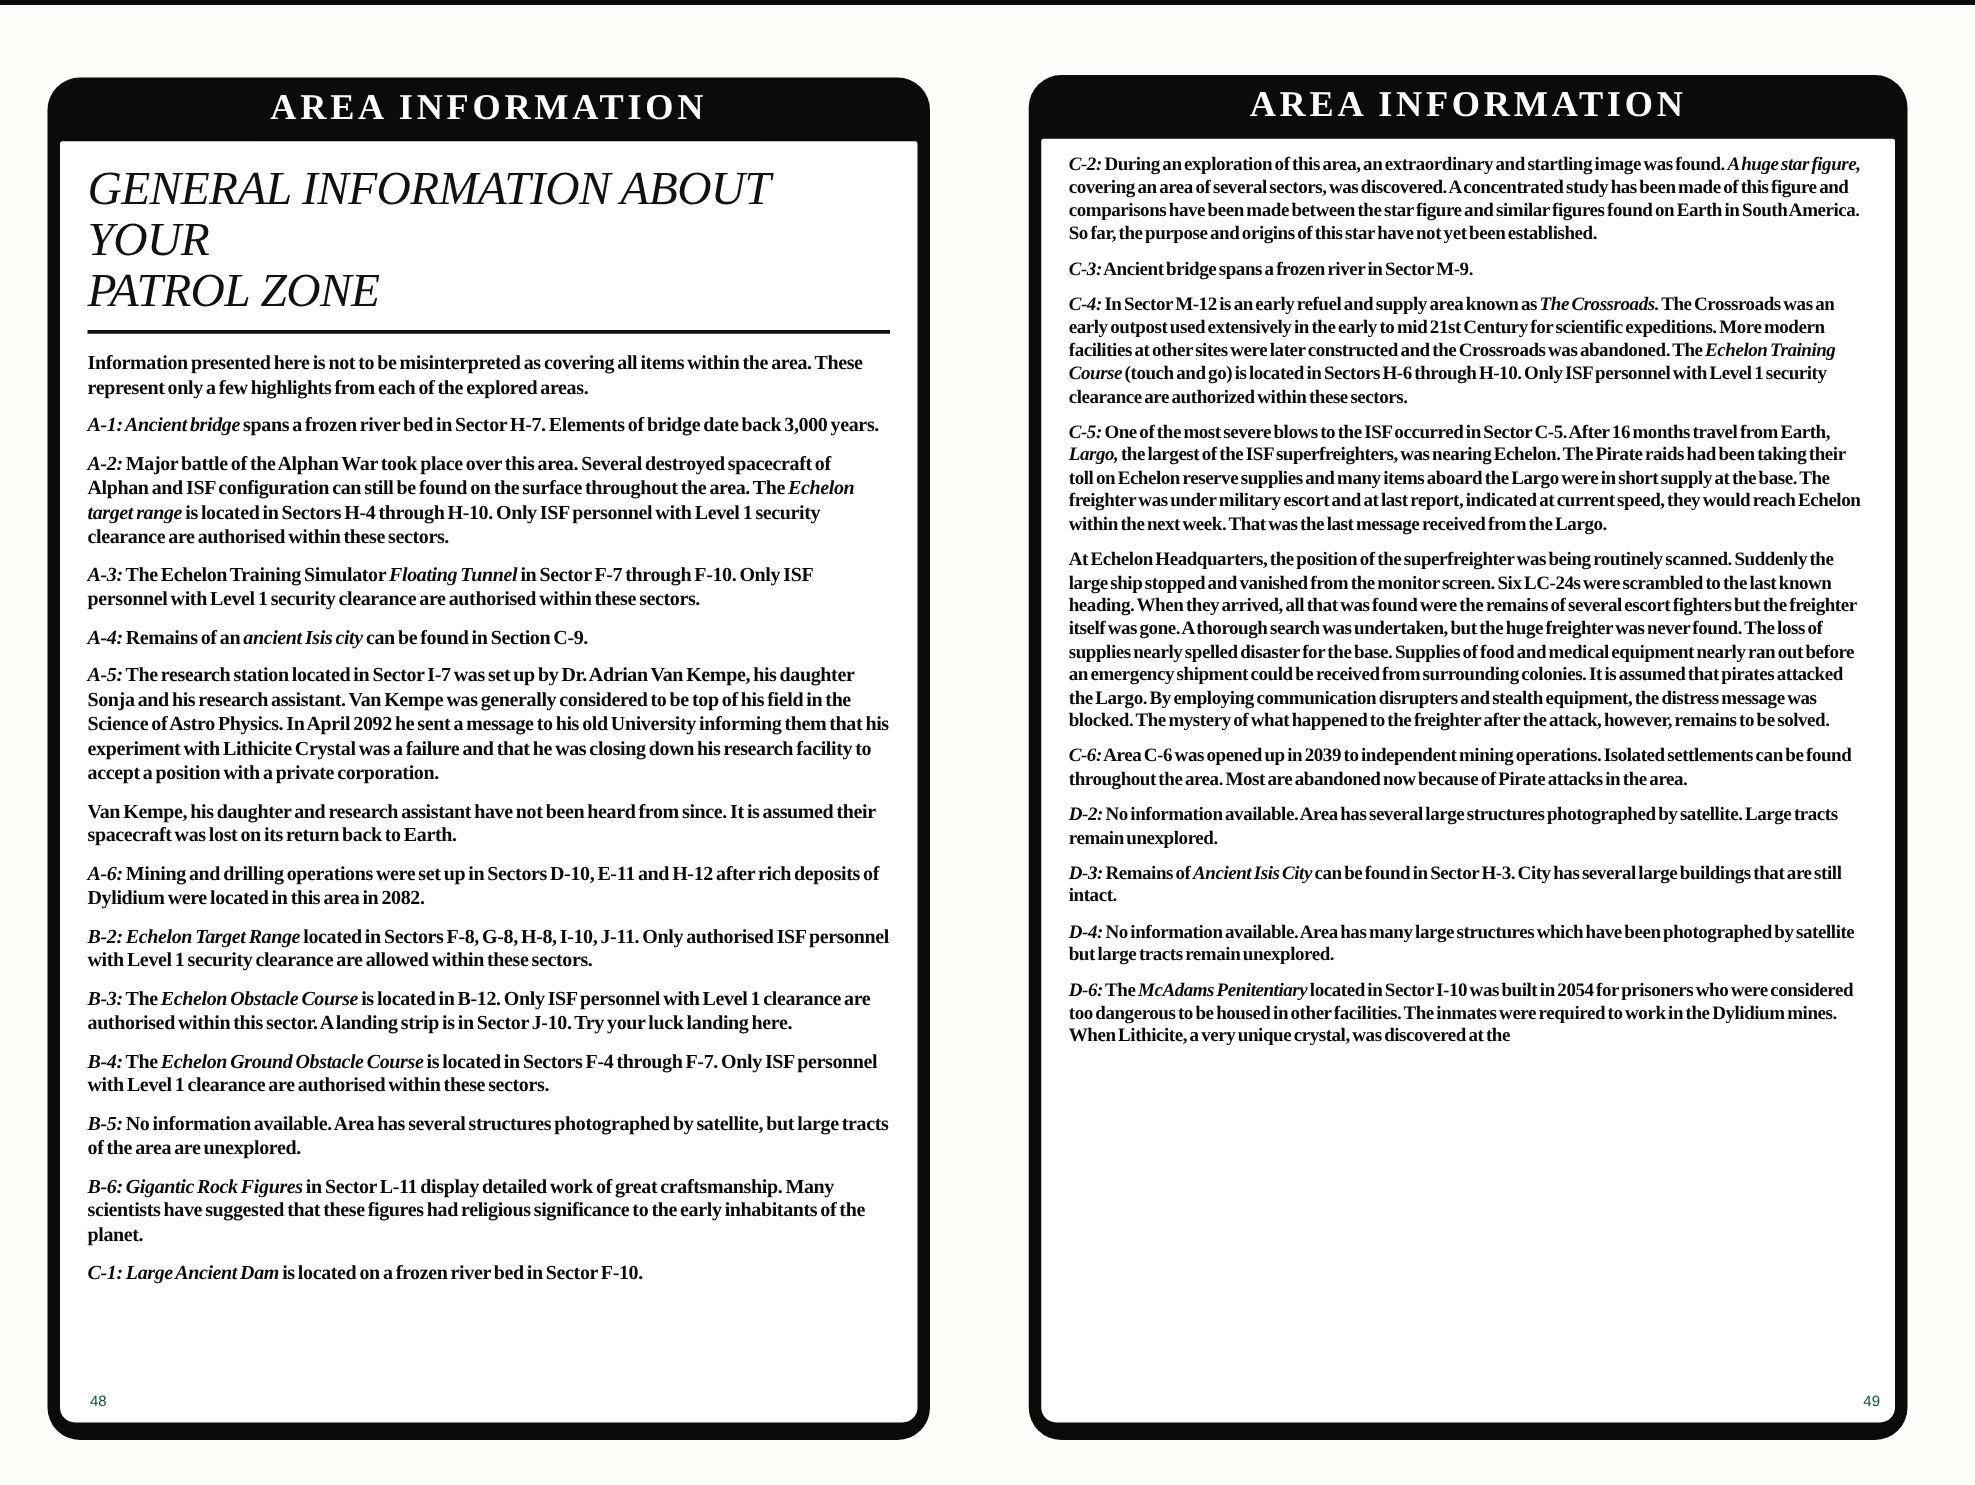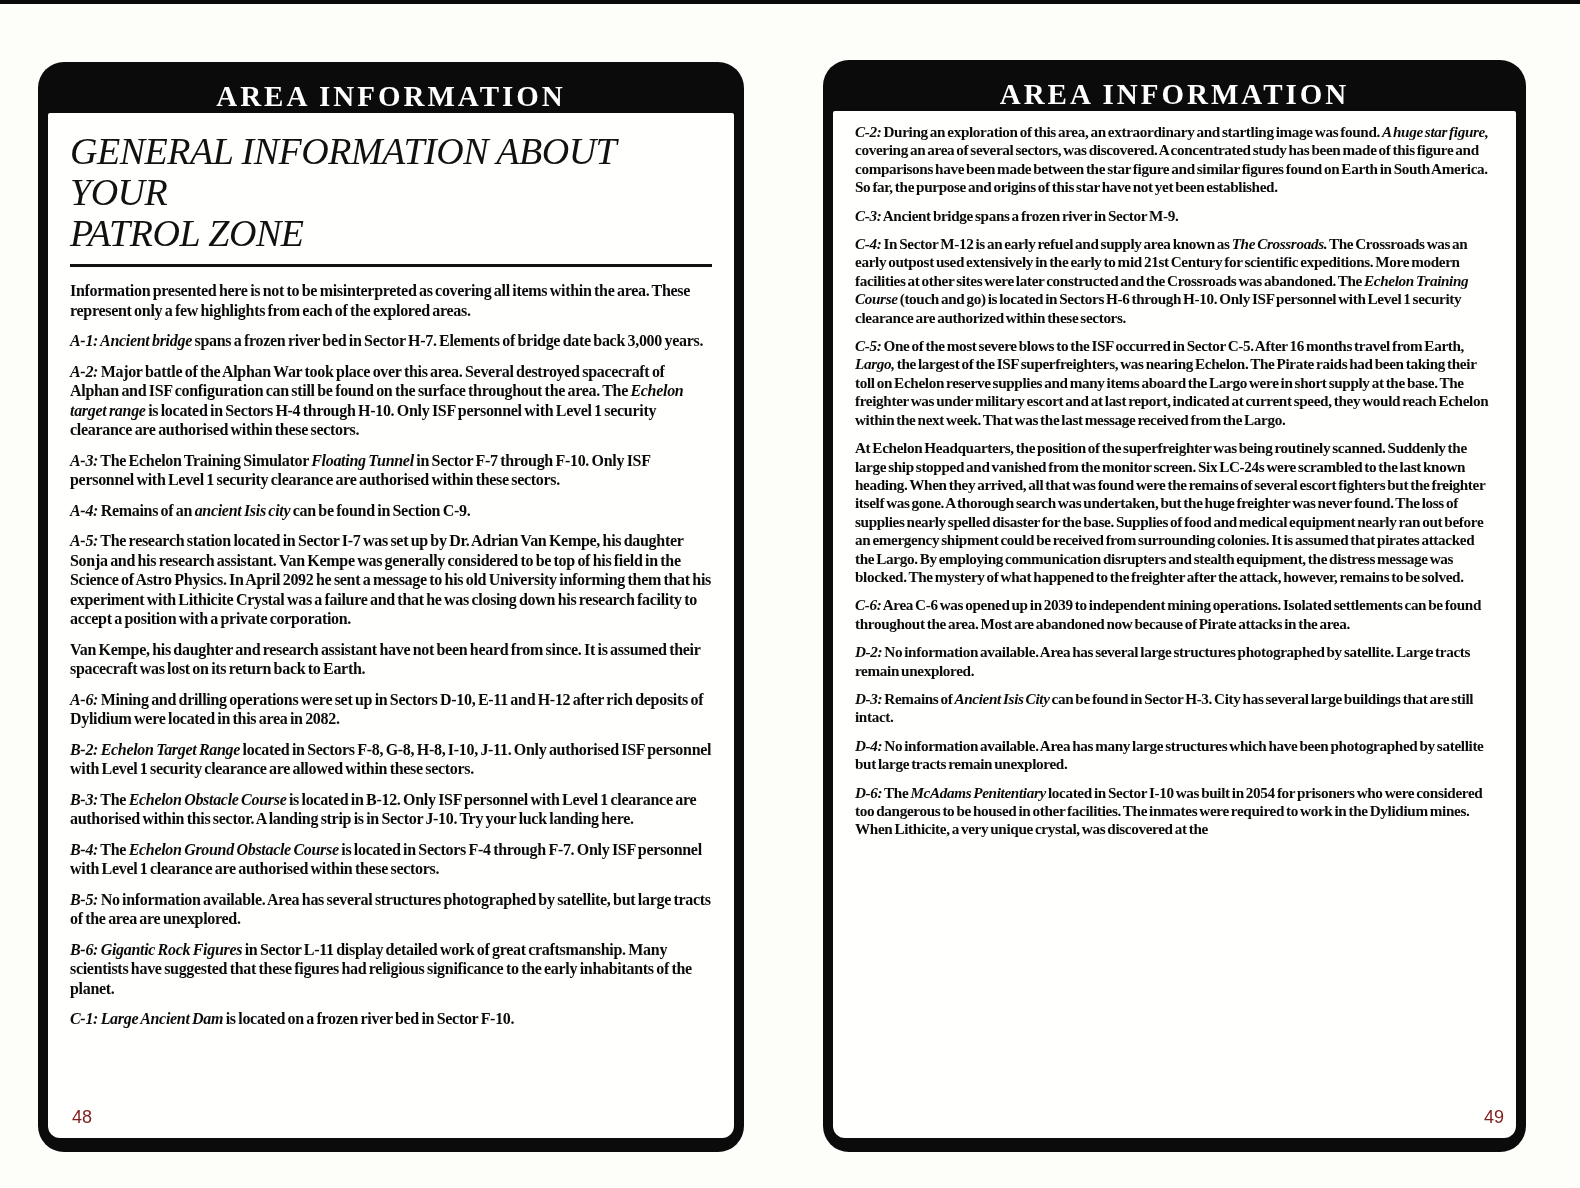--- a/index.html
+++ b/index.html
@@ -12,21 +12,21 @@
     position:absolute; top:0; left:0; width:1580px; height:4px;
     background:#0a0a0a;
   }
   .page {
     position:absolute; background:#0b0b0b; border-radius:26px;
     box-sizing:border-box;
   }
   .page.left  { left:38px;  top:62px; width:706px; height:1090px; }
   .page.right { left:823px; top:60px; width:703px; height:1092px; }
   .page-header {
-    height:51px; display:flex; align-items:flex-end; justify-content:center;
+    height:51px; display:flex; align-items:flex-start; justify-content:center;
   }
   .header-title {
     color:#ffffff; font-family:"Liberation Serif", serif; font-weight:700;
     font-size:29px; letter-spacing:3px; padding-top:8px;
   }
   .page-inner {
     position:absolute; top:51px; left:10px; right:10px; bottom:14px;
     background:#fffffe; border-radius:2px 2px 12px 12px;
     padding:12px 22px 0 22px; box-sizing:border-box; overflow:hidden;
   }
@@ -44,21 +44,21 @@
     font-size:16px; line-height:19.5px;
     letter-spacing:-0.3px; word-spacing:-1.2px;
   }
   .page.right .paras p {
     font-size:15.2px; line-height:18.4px; margin-bottom:10px;
     letter-spacing:-0.35px; word-spacing:-1.4px;
   }
   .paras .it { font-style:italic; }
   .page-num {
     position:absolute; bottom:10px;
-    font-family:"Liberation Sans", sans-serif; font-size:18px; color:#7f1d1d;
+    font-family:"Liberation Sans", sans-serif; font-size:12px; color:#14532d;
   }
   .page-num.pl { left:24px; }
   .page-num.pr { right:12px; }
 </style>
 </head>
 <body>
 
 <div class="canvas">
   <div class="top-strip"></div>
 

